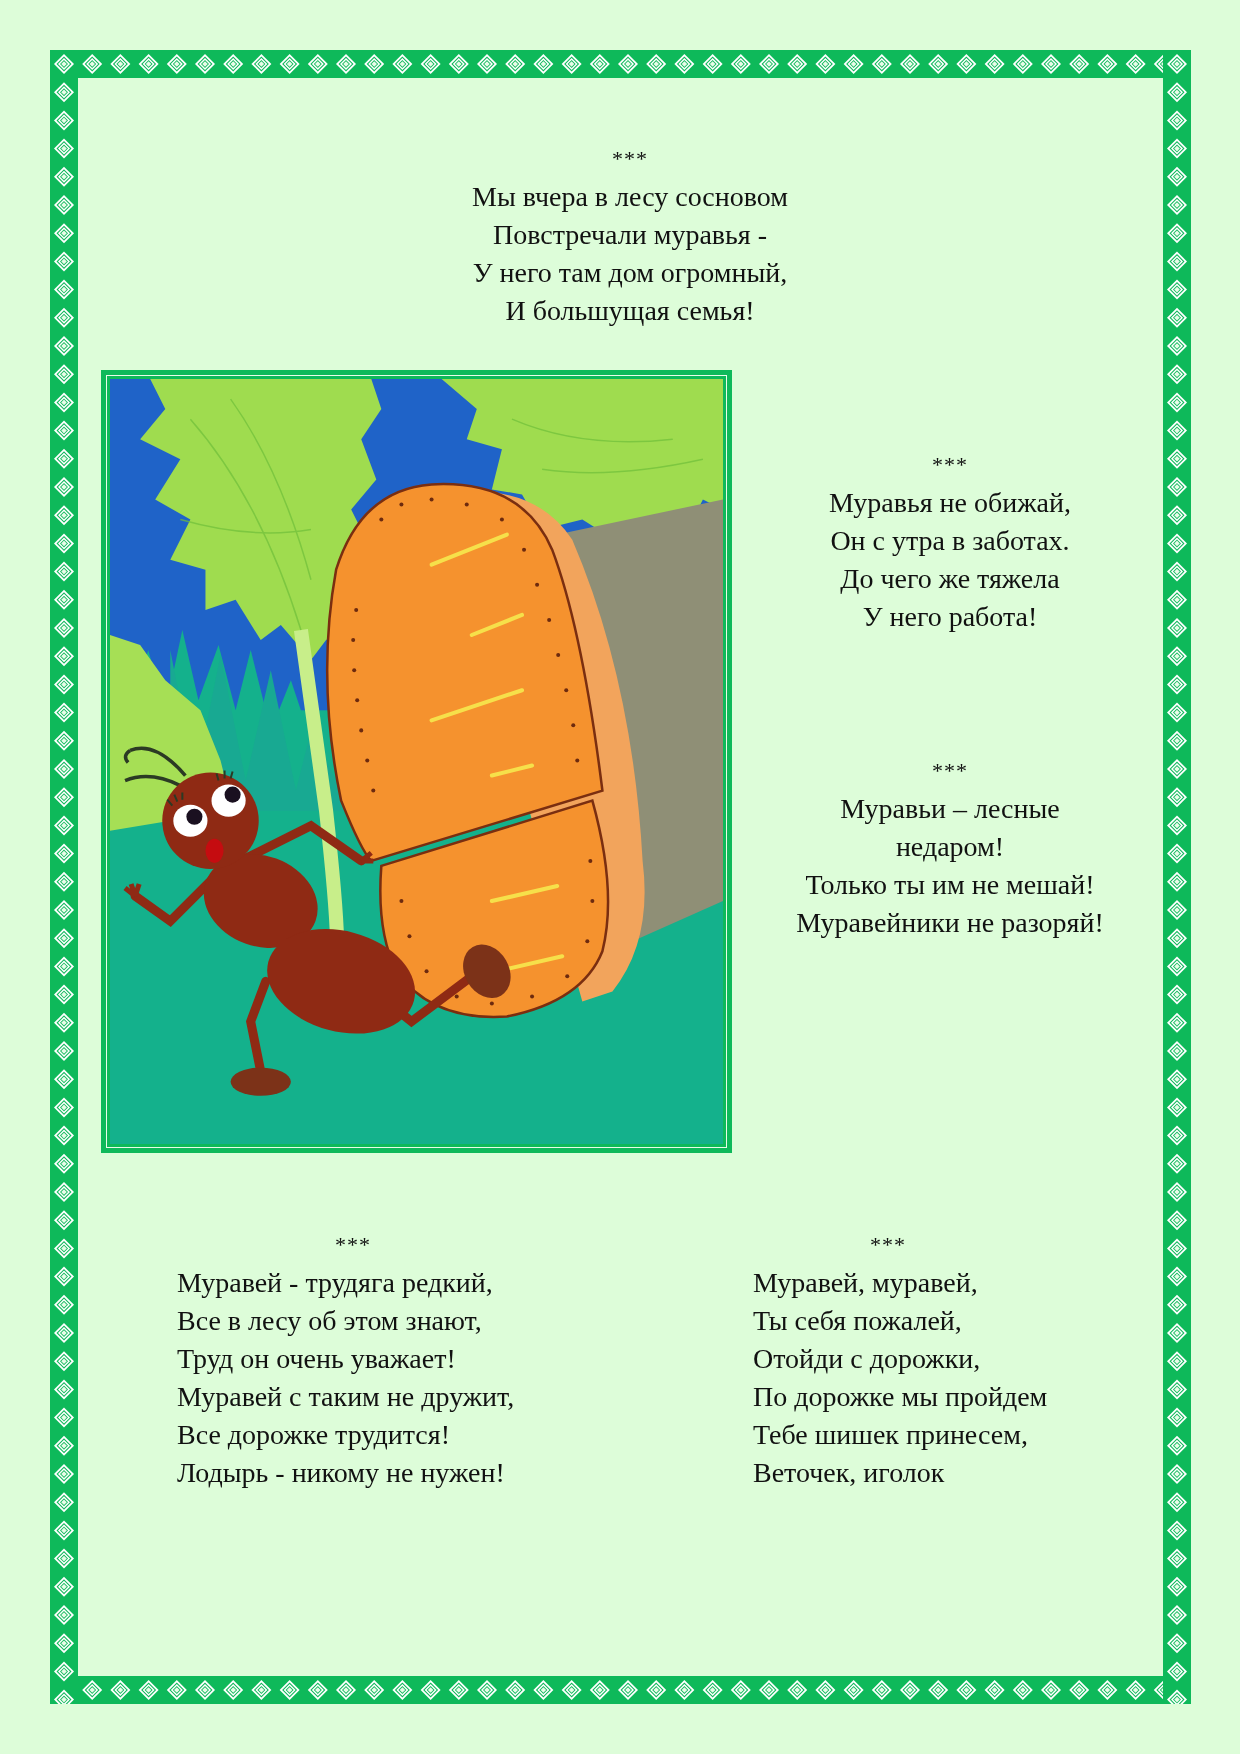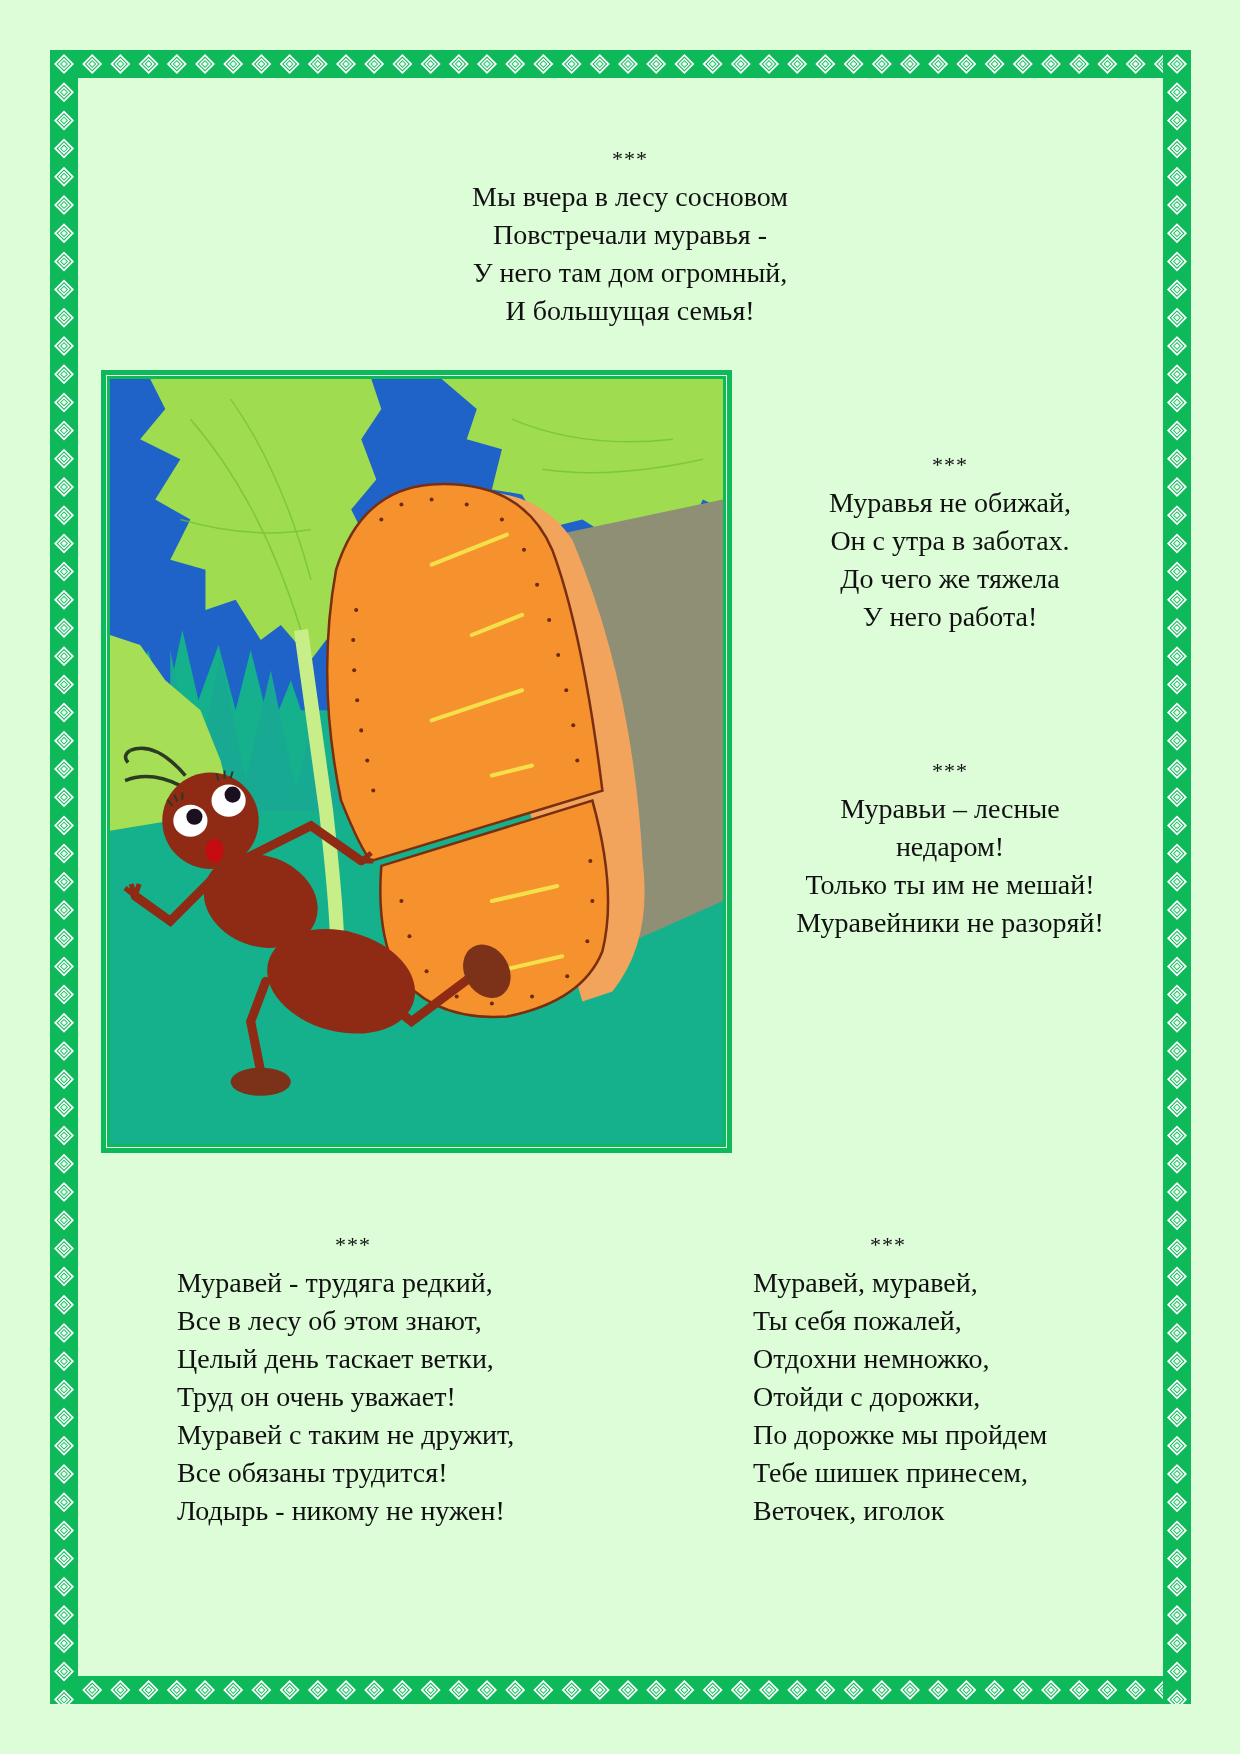--- a/index.html
+++ b/index.html
@@ -1591,29 +1591,27 @@
   <span class="line">Муравьи – лесные</span>
   <span class="line">недаром!</span>
   <span class="line">Только ты им не мешай!</span>
   <span class="line">Муравейники не разоряй!</span>
 </div>
 
 <div class="poem" id="poem-4">
   <span class="line stars">***</span>
   <span class="line">Муравей - трудяга редкий,</span>
   <span class="line">Все в лесу об этом знают,</span>
-  <span class="line">Целый день таскает ветки,</span>
   <span class="line">Труд он очень уважает!</span>
   <span class="line">Муравей с таким не дружит,</span>
-  <span class="line">Все обязаны трудится!</span>
+  <span class="line">Все дорожке трудится!</span>
   <span class="line">Лодырь - никому не нужен!</span>
 </div>
 
 <div class="poem" id="poem-5">
   <span class="line stars">***</span>
   <span class="line">Муравей, муравей,</span>
   <span class="line">Ты себя пожалей,</span>
-  <span class="line">Отдохни немножко,</span>
   <span class="line">Отойди с дорожки,</span>
   <span class="line">По дорожке мы пройдем</span>
   <span class="line">Тебе шишек принесем,</span>
   <span class="line">Веточек, иголок</span>
 </div>
 
 </body></html>

